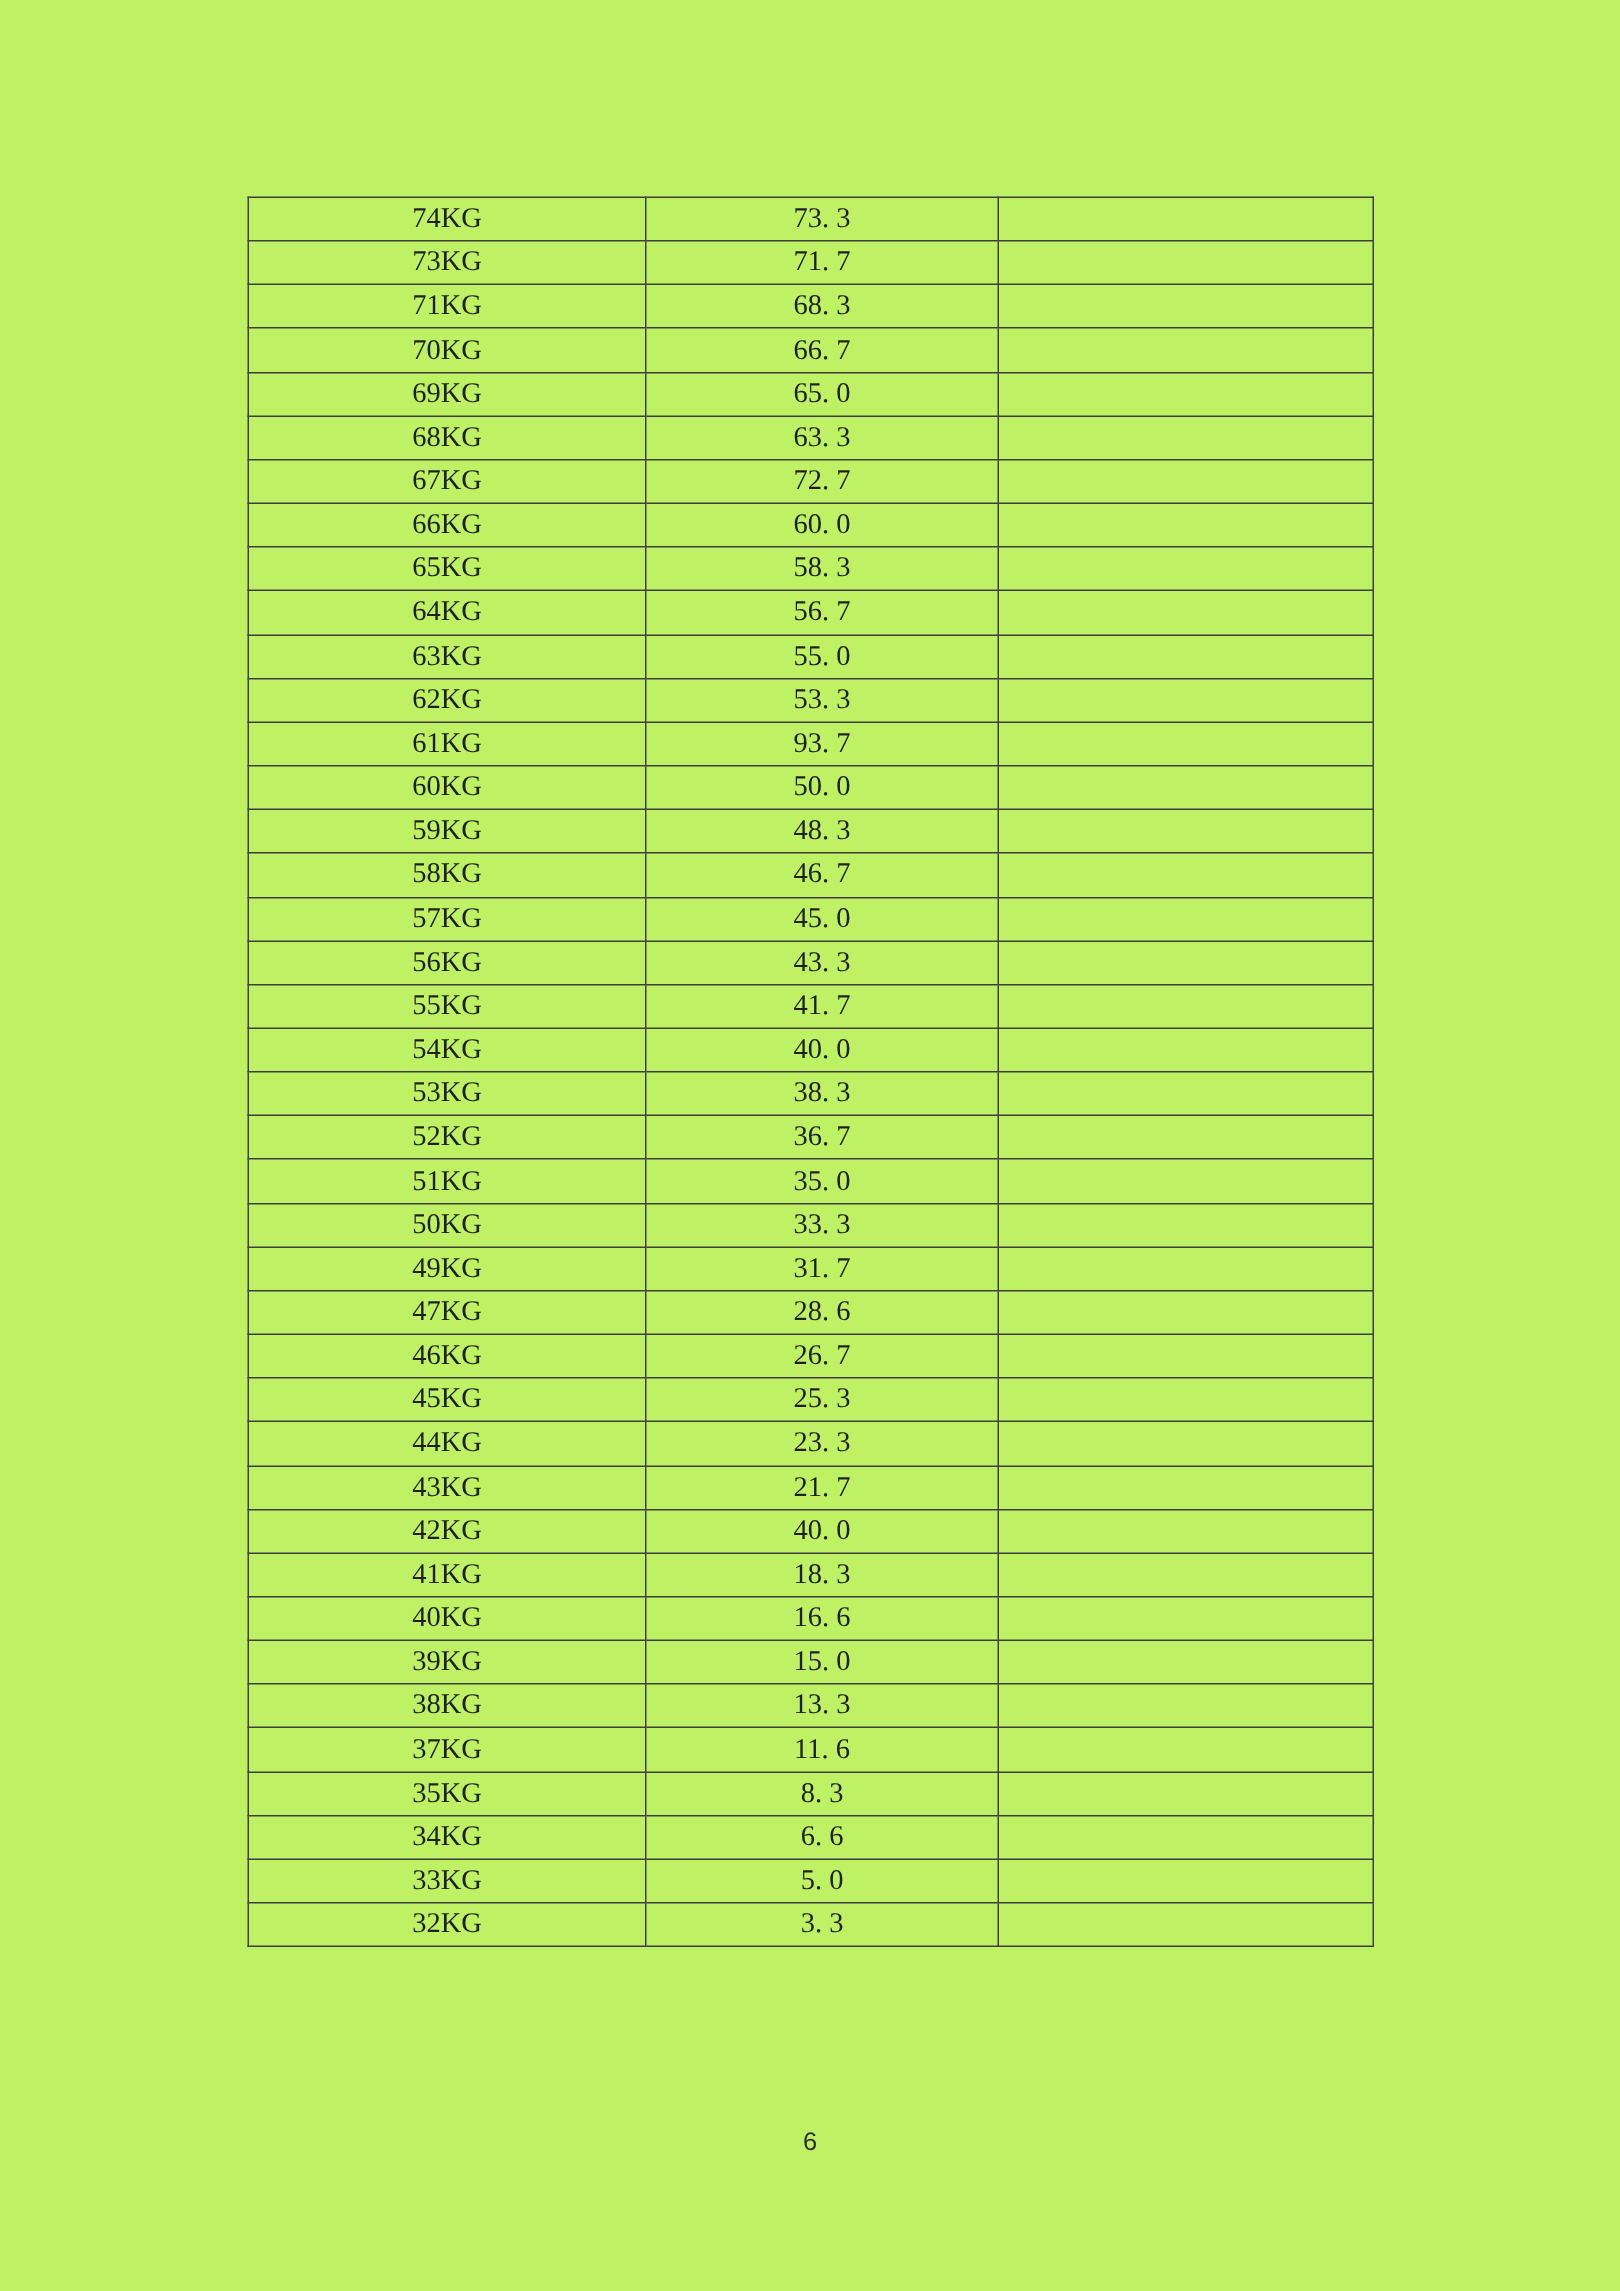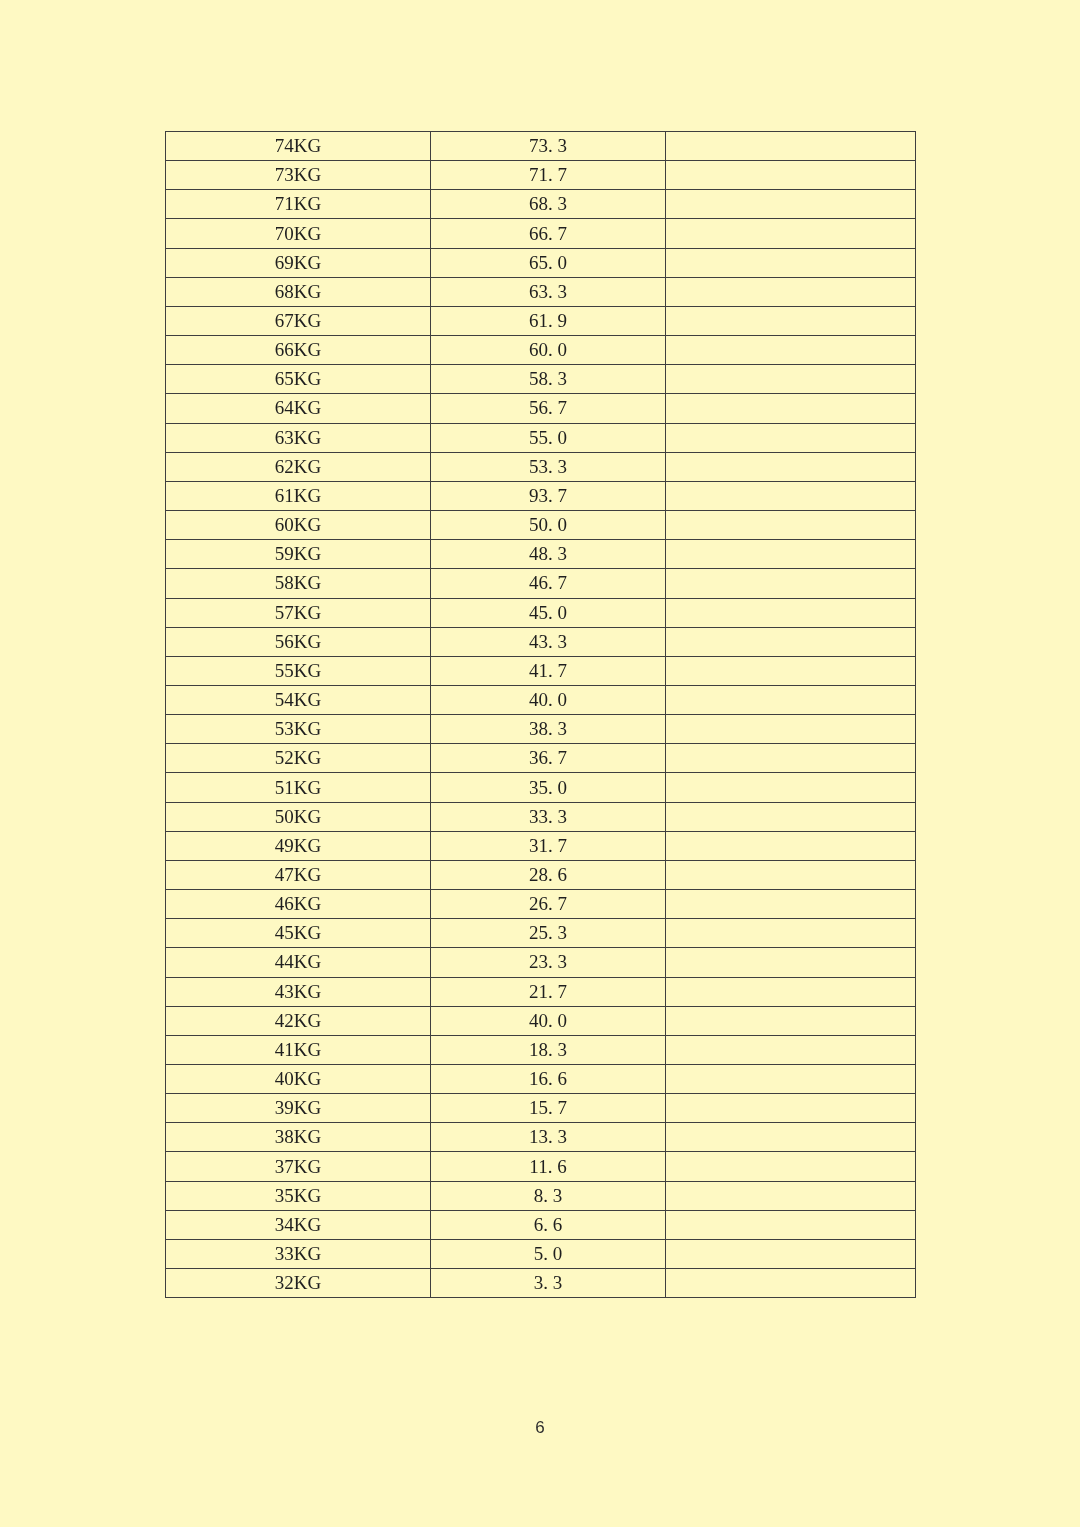--- a/index.html
+++ b/index.html
@@ -4,21 +4,21 @@
 <style>
   html, body {
     margin: 0;
     padding: 0;
     background: #ffffff;
   }
   .page {
     position: relative;
     width: 1080px;
     height: 1527px;
-    background: #fef9c3;
+    background: #bef264;
     overflow: hidden;
     font-family: "Liberation Serif", "DejaVu Serif", serif;
   }
   table.score-table {
     position: absolute;
     left: 165px;
     top: 131px;
     width: 750px;
     border-collapse: collapse;
     table-layout: fixed;
@@ -96,21 +96,21 @@
           <td>65. 0</td>
           <td></td>
         </tr>
         <tr>
           <td>68KG</td>
           <td>63. 3</td>
           <td></td>
         </tr>
         <tr>
           <td>67KG</td>
-          <td>61. 9</td>
+          <td>72. 7</td>
           <td></td>
         </tr>
         <tr>
           <td>66KG</td>
           <td>60. 0</td>
           <td></td>
         </tr>
         <tr>
           <td>65KG</td>
           <td>58. 3</td>
@@ -231,21 +231,21 @@
           <td>18. 3</td>
           <td></td>
         </tr>
         <tr>
           <td>40KG</td>
           <td>16. 6</td>
           <td></td>
         </tr>
         <tr>
           <td>39KG</td>
-          <td>15. 7</td>
+          <td>15. 0</td>
           <td></td>
         </tr>
         <tr>
           <td>38KG</td>
           <td>13. 3</td>
           <td></td>
         </tr>
         <tr>
           <td>37KG</td>
           <td>11. 6</td>

